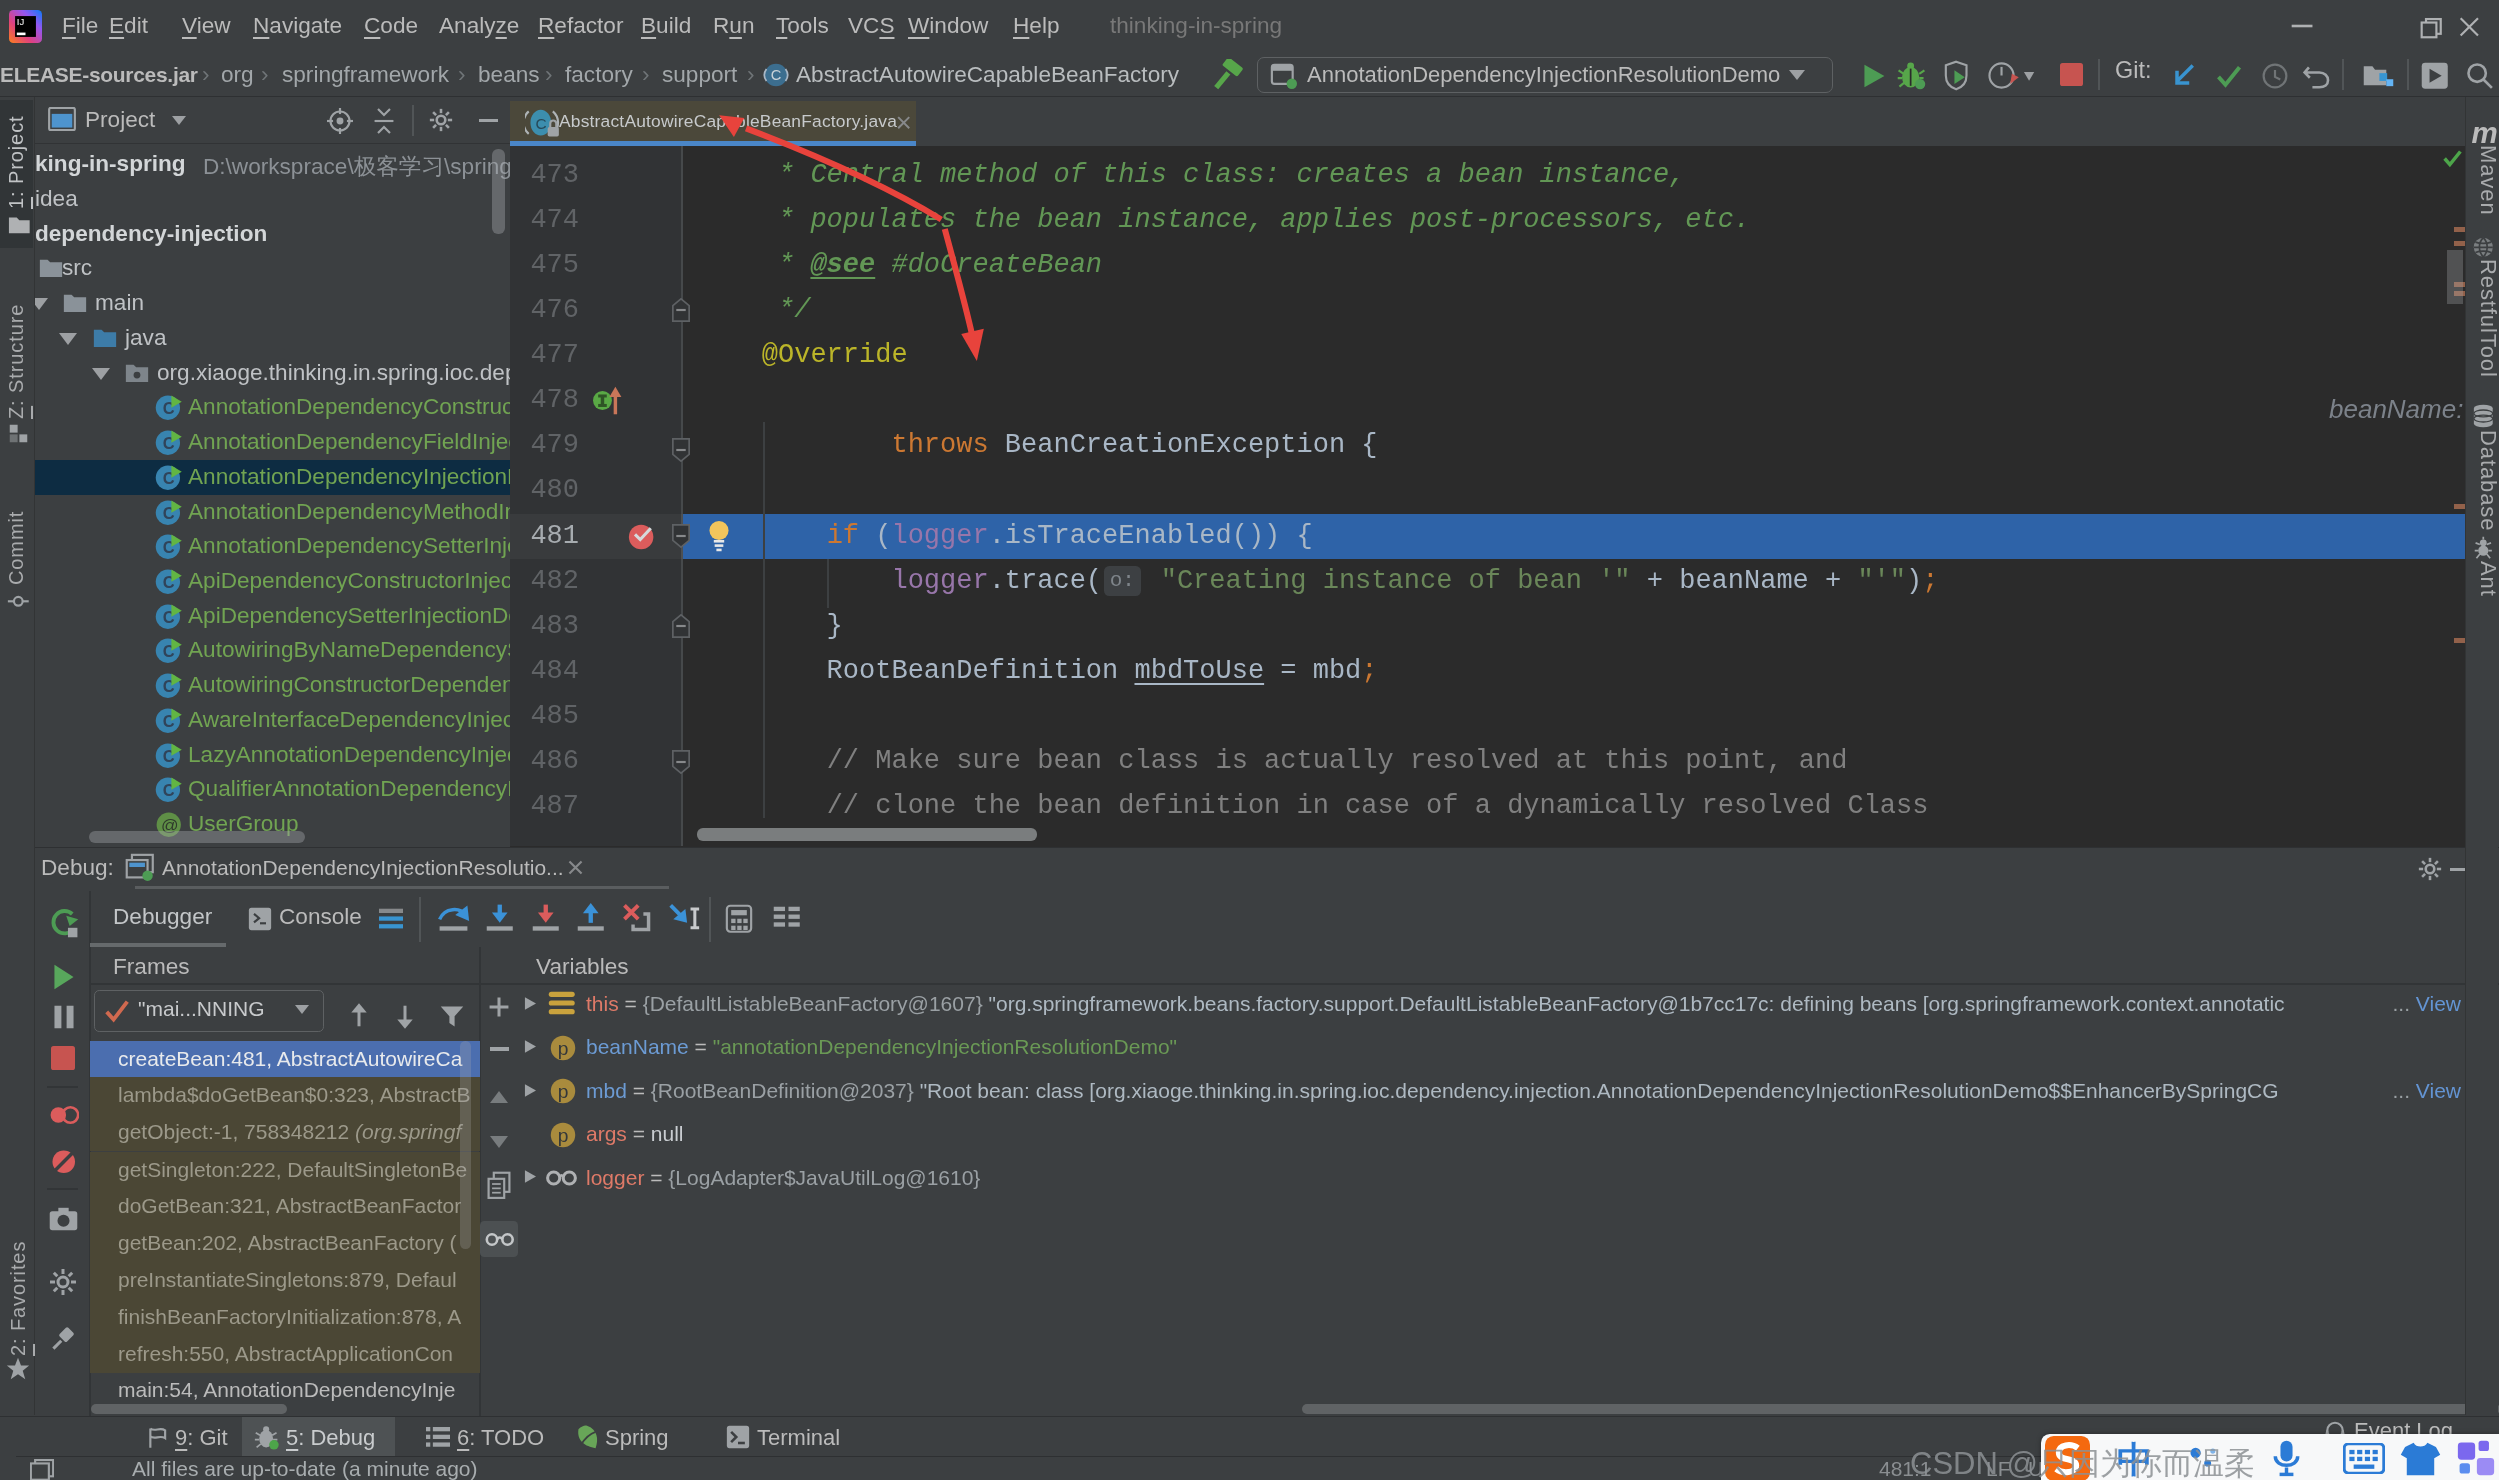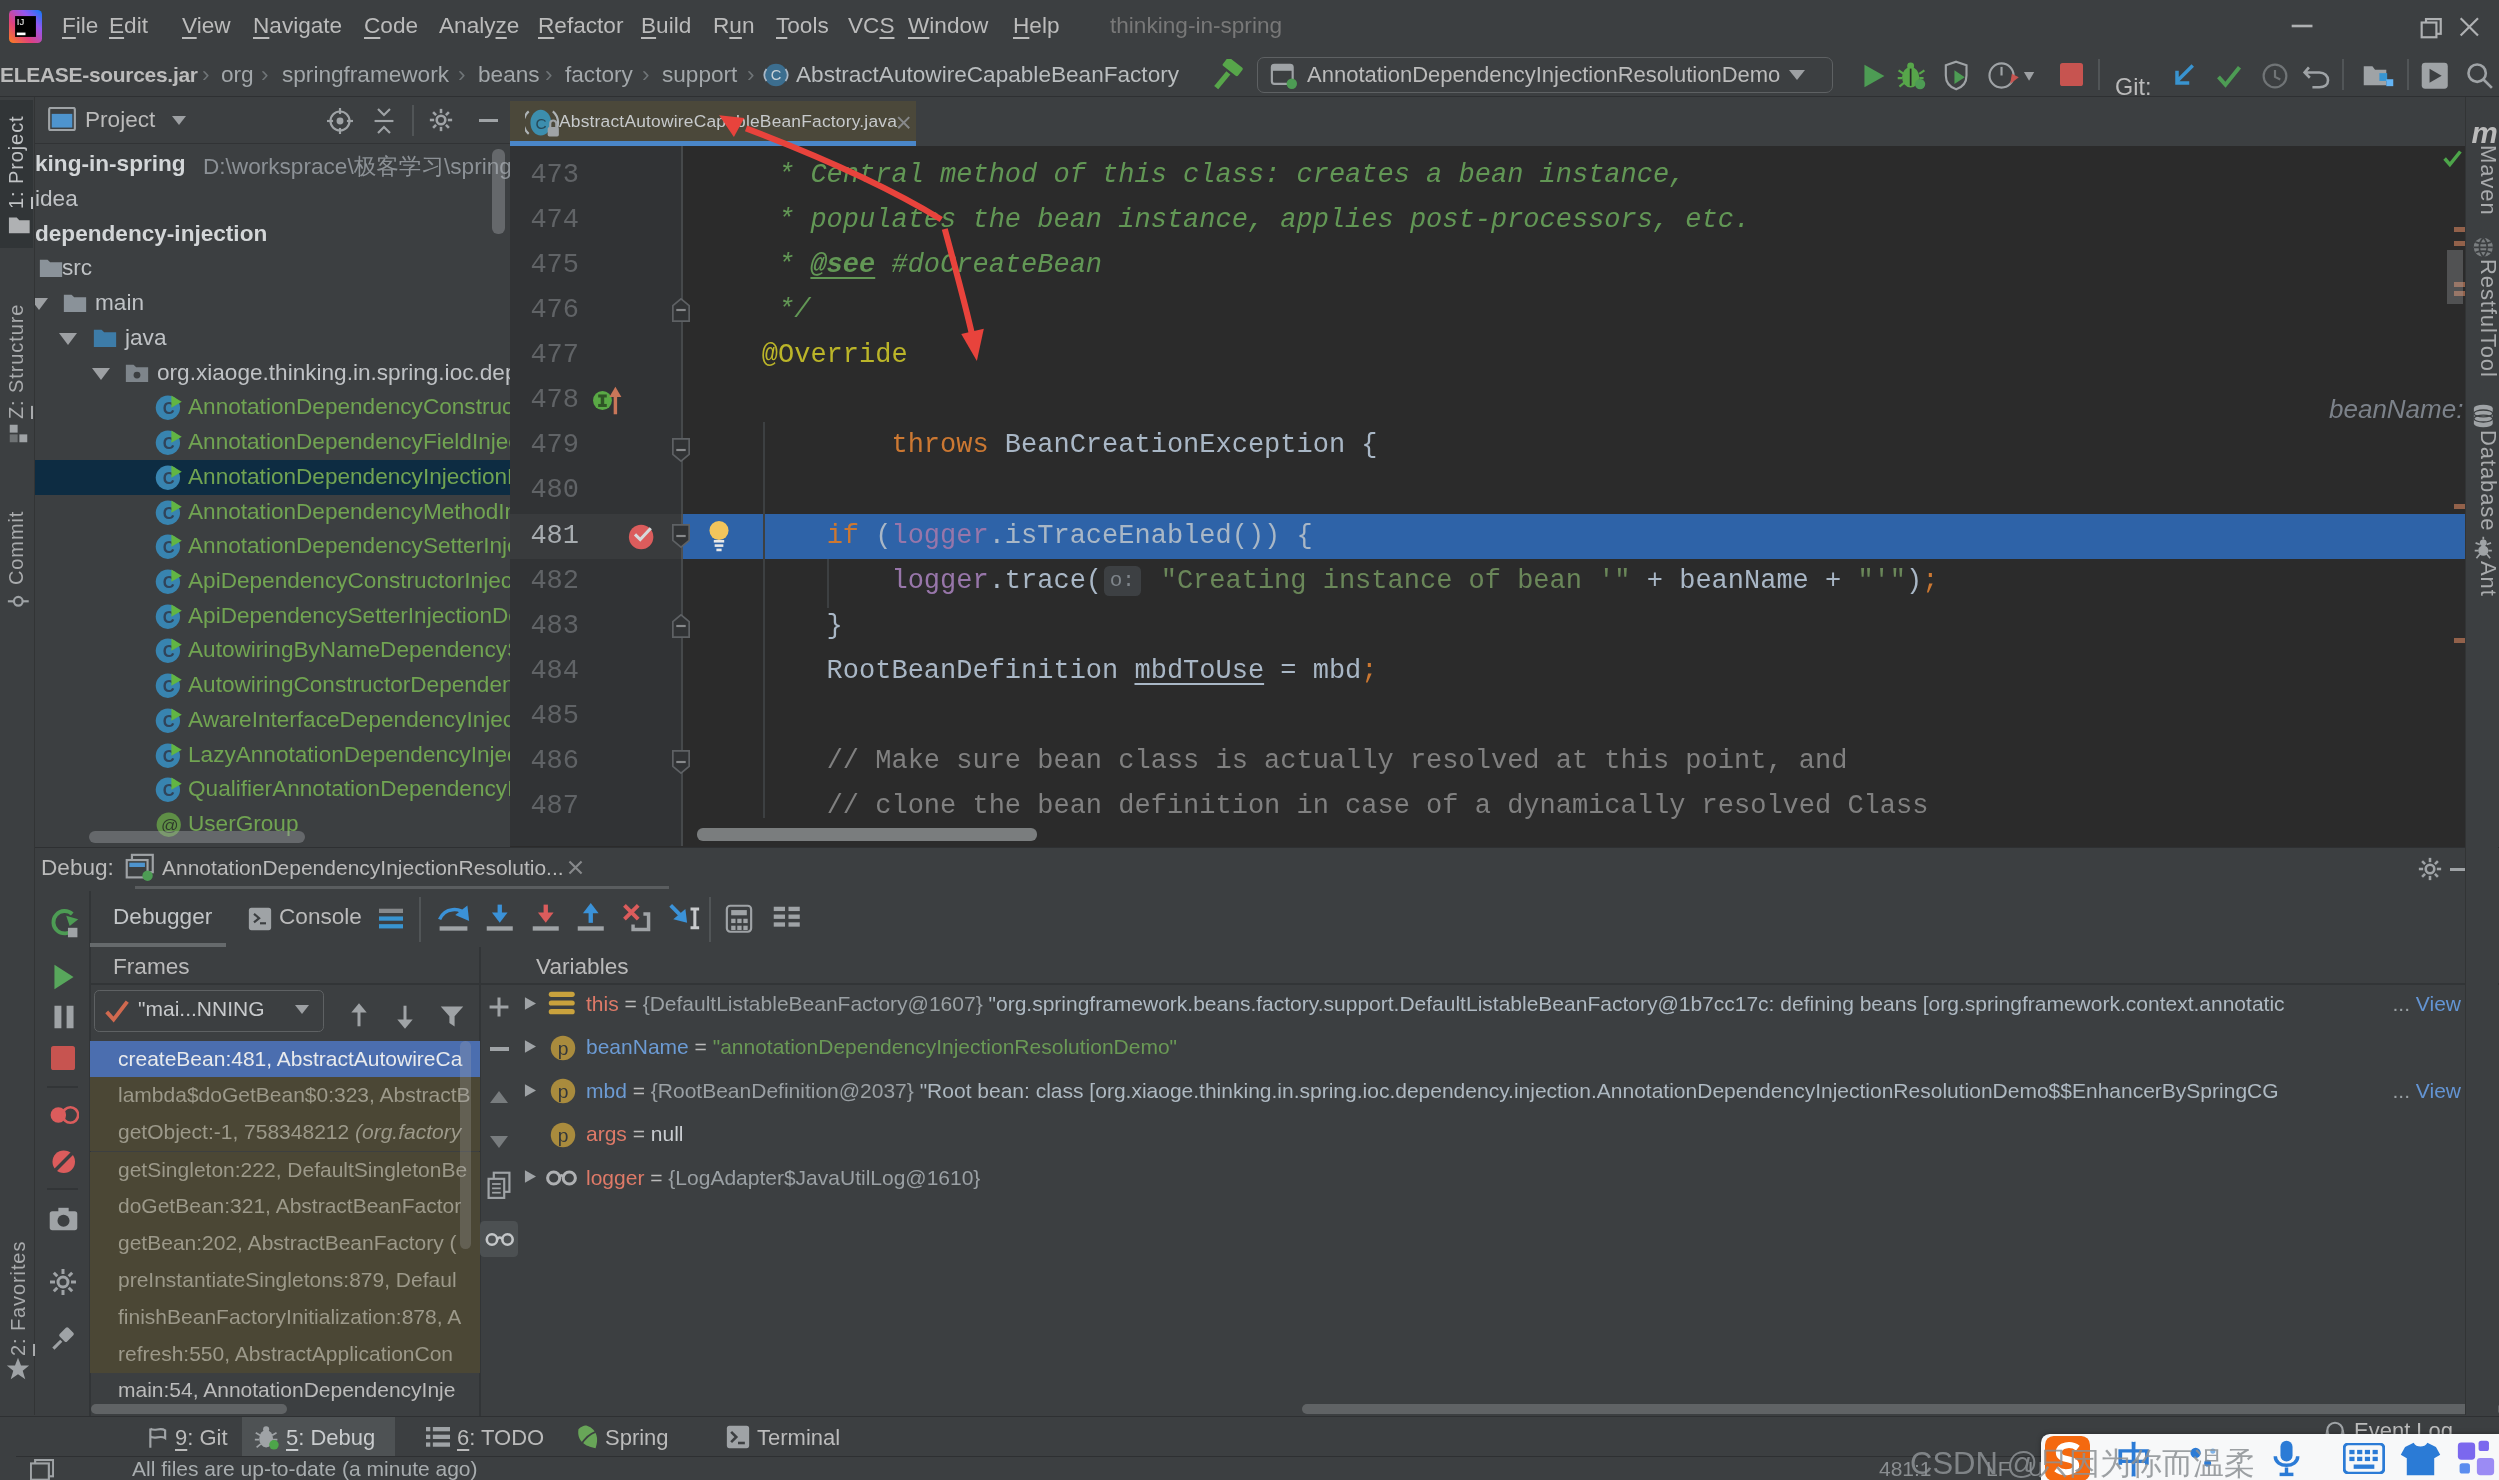--- a/index.html
+++ b/index.html
@@ -127,21 +127,21 @@
     <path d="M12 12 L24 20 L12 28 Z" fill="#4D9C54"></path>
   </svg>
   <svg class="abs" style="left:1986px;top:7.8px" width="50" height="31" viewBox="0 0 58 36">
     <circle cx="18" cy="18" r="14" fill="none" stroke="#9FA3A6" stroke-width="2.5"></circle>
     <path d="M18 18 L18 8" stroke="#9FA3A6" stroke-width="2.5"></path>
     <path d="M28 28 L38 20 L30 16 Z" fill="#C75450"></path>
     <path d="M44 14 L56 14 L50 24 Z" fill="#9DA0A3"></path>
   </svg>
   <div class="abs" style="left:2060px;top:11.3px;width:22.6px;height:22.6px;background:#C75450;border-radius:2.6px"></div>
   <div class="abs" style="left:2098px;top:7px;width:1.7px;height:31px;background:#515557"></div>
-  <div class="abs" style="left:2115px;top:22px;font-size:23.4px;color:#BBBBBB">Git:</div>
+  <div class="abs" style="left:2115px;top:5px;font-size:23.4px;color:#BBBBBB">Git:</div>
   <svg class="abs" style="left:2170px;top:9.5px" width="28" height="28" viewBox="0 0 32 32">
         <path d="M26 4 L8 22 M8 10 L8 24 L22 24" stroke="#3994D0" stroke-width="4" fill="none"></path>
       </svg>
   <svg class="abs" style="left:2215px;top:9.5px" width="28" height="28" viewBox="0 0 32 32">
         <path d="M4 17 L12 26 L28 6" stroke="#4D9C54" stroke-width="4.5" fill="none"></path>
       </svg>
   <svg class="abs" style="left:2261px;top:9.5px" width="28" height="28" viewBox="0 0 32 32">
         <circle cx="16" cy="16" r="13" fill="none" stroke="#707476" stroke-width="2.5"></circle>
         <path d="M16 9 L16 17 L22 20" stroke="#707476" stroke-width="2.5" fill="none"></path>
       </svg>
@@ -643,21 +643,21 @@
 <svg class="abs" style="left:404px;top:156px" width="26" height="26" viewBox="0 0 30 30">
         <path d="M2 3 L28 3 L18 14 L18 26 L12 22 L12 14 Z" fill="#9FA3A6"></path>
       </svg>
 <div class="abs" style="left:55px;top:193px;width:390px;height:37px;background:#4B6EAF;overflow:hidden;white-space:nowrap">
         <span style="position:absolute;left:28px;top:6px;font-size:21px;color:#E8EAEC">createBean:481, AbstractAutowireCa</span>
       </div>
 <div class="abs" style="left:55px;top:229px;width:390px;height:37px;background:#4B4735;overflow:hidden;white-space:nowrap">
         <span style="position:absolute;left:28px;top:6px;font-size:21px;color:#9C998A">lambda$doGetBean$0:323, AbstractB</span>
       </div>
 <div class="abs" style="left:55px;top:266px;width:390px;height:37px;background:#4B4735;overflow:hidden;white-space:nowrap">
-        <span style="position:absolute;left:28px;top:6px;font-size:21px;color:#9C998A">getObject:-1, 758348212 <span style="font-style:italic">(org.factory</span></span>
+        <span style="position:absolute;left:28px;top:6px;font-size:21px;color:#9C998A">getObject:-1, 758348212 <span style="font-style:italic">(org.springf</span></span>
       </div>
 <div class="abs" style="left:55px;top:304px;width:390px;height:37px;background:#4B4735;overflow:hidden;white-space:nowrap">
         <span style="position:absolute;left:28px;top:6px;font-size:21px;color:#9C998A">getSingleton:222, DefaultSingletonBe</span>
       </div>
 <div class="abs" style="left:55px;top:340px;width:390px;height:37px;background:#4B4735;overflow:hidden;white-space:nowrap">
         <span style="position:absolute;left:28px;top:6px;font-size:21px;color:#9C998A">doGetBean:321, AbstractBeanFactor</span>
       </div>
 <div class="abs" style="left:55px;top:377px;width:390px;height:37px;background:#4B4735;overflow:hidden;white-space:nowrap">
         <span style="position:absolute;left:28px;top:6px;font-size:21px;color:#9C998A">getBean:202, AbstractBeanFactory (</span>
       </div>

